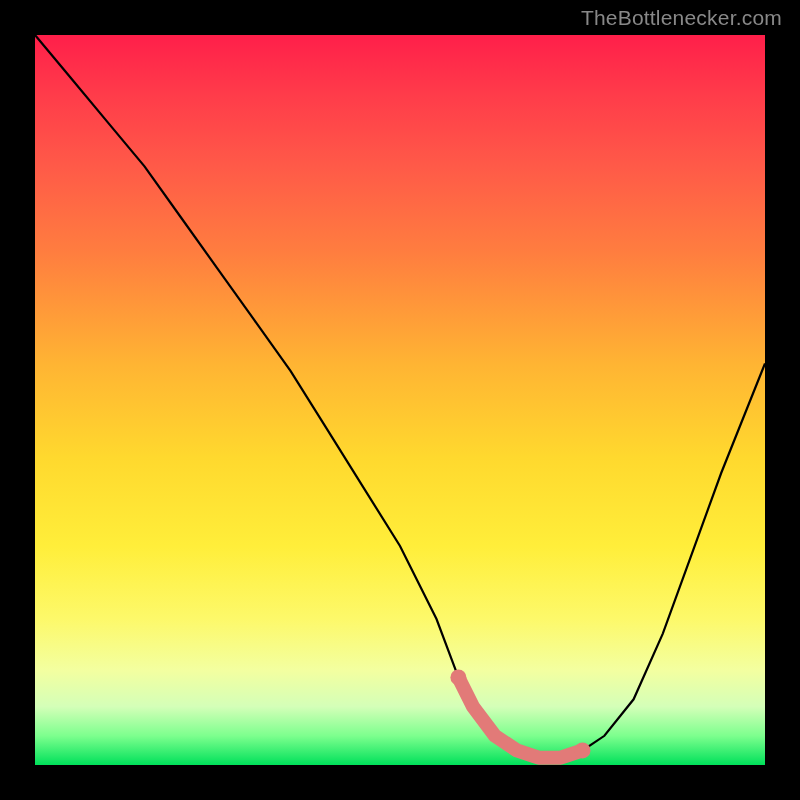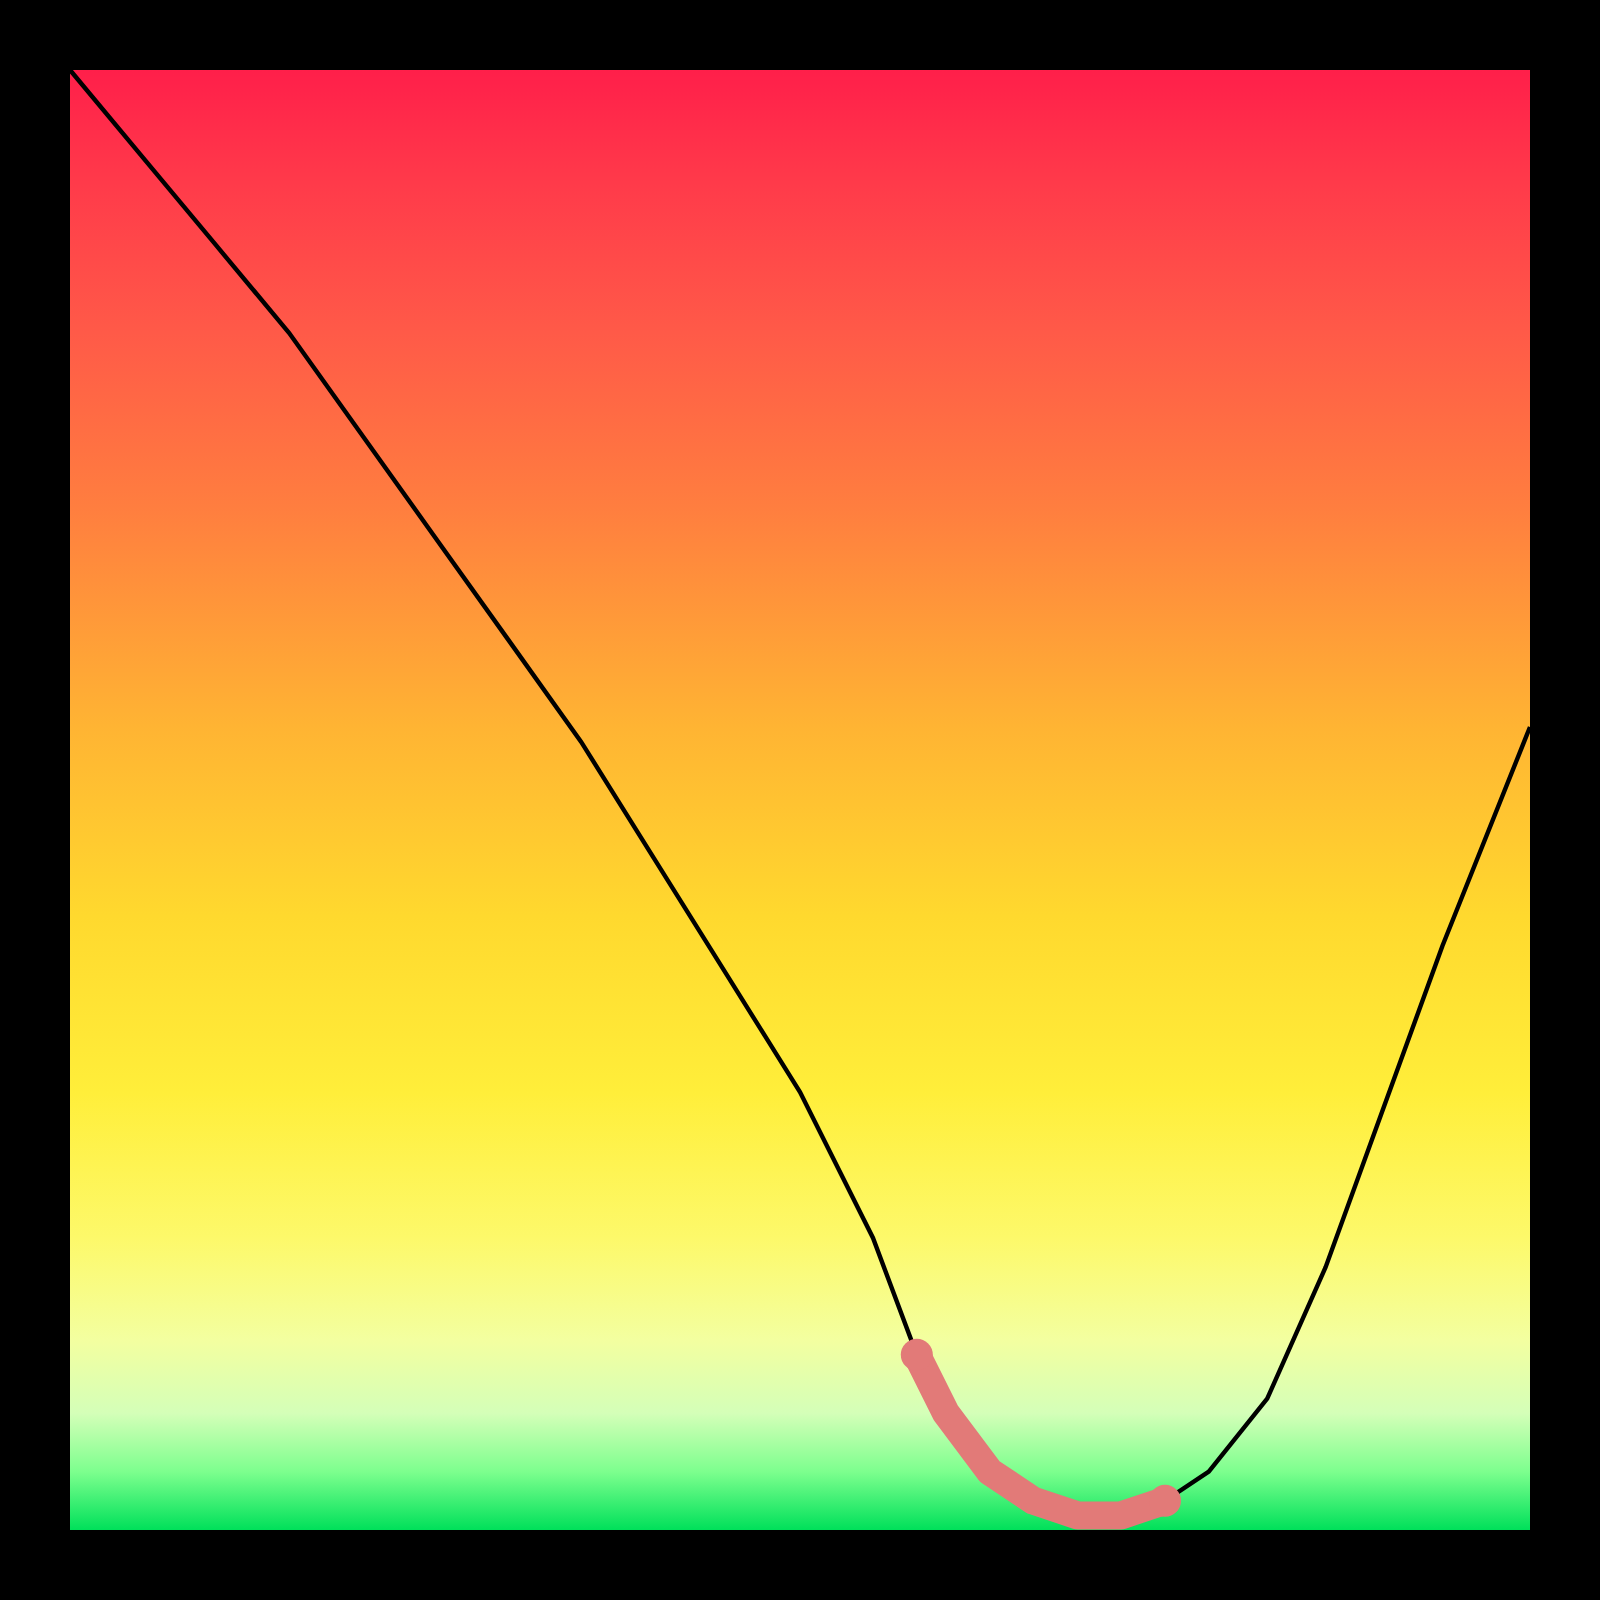--- a/index.html
+++ b/index.html
@@ -56,20 +56,21 @@
     top: 0;
     width: 730px;
     height: 730px;
     overflow: visible;
   }
 </style>
 </head>
 <body>
 
 <div class="frame">
+  <div class="watermark">TheBottlenecker.com</div>
 
   <div class="plot-area">
     <svg class="curve" viewBox="0 0 730 730">
       <path d="M0.0 0.0 L36.5 43.8 L73.0 87.6 L109.5 131.4 L146.0 182.5 L182.5 233.6 L219.0 284.7 L255.5 335.8 L292.0 394.2 L328.5 452.6 L365.0 511.0 L401.5 584.0 L423.4 642.4 L438.0 671.6 L459.9 700.8 L481.8 715.4 L503.7 722.7 L525.6 722.7 L547.5 715.4 L569.4 700.8 L598.6 664.3 L627.8 598.6 L657.0 518.3 L686.2 438.0 L730.0 328.5" fill="none" stroke="#000000" stroke-width="2.2" id="curvePath"></path>
       <path d="M423.4 642.4 L438.0 671.6 L459.9 700.8 L481.8 715.4 L503.7 722.7 L525.6 722.7 L547.5 715.4" fill="none" stroke="#e27a78" stroke-width="14" stroke-linecap="round" stroke-linejoin="round" id="highlightPath"></path>
       <circle id="hlDotStart" r="8" fill="#e27a78" cx="423.4" cy="642.4"></circle>
       <circle id="hlDotEnd" r="8" fill="#e27a78" cx="547.5" cy="715.4"></circle>
     </svg>
   </div>
 </div>

